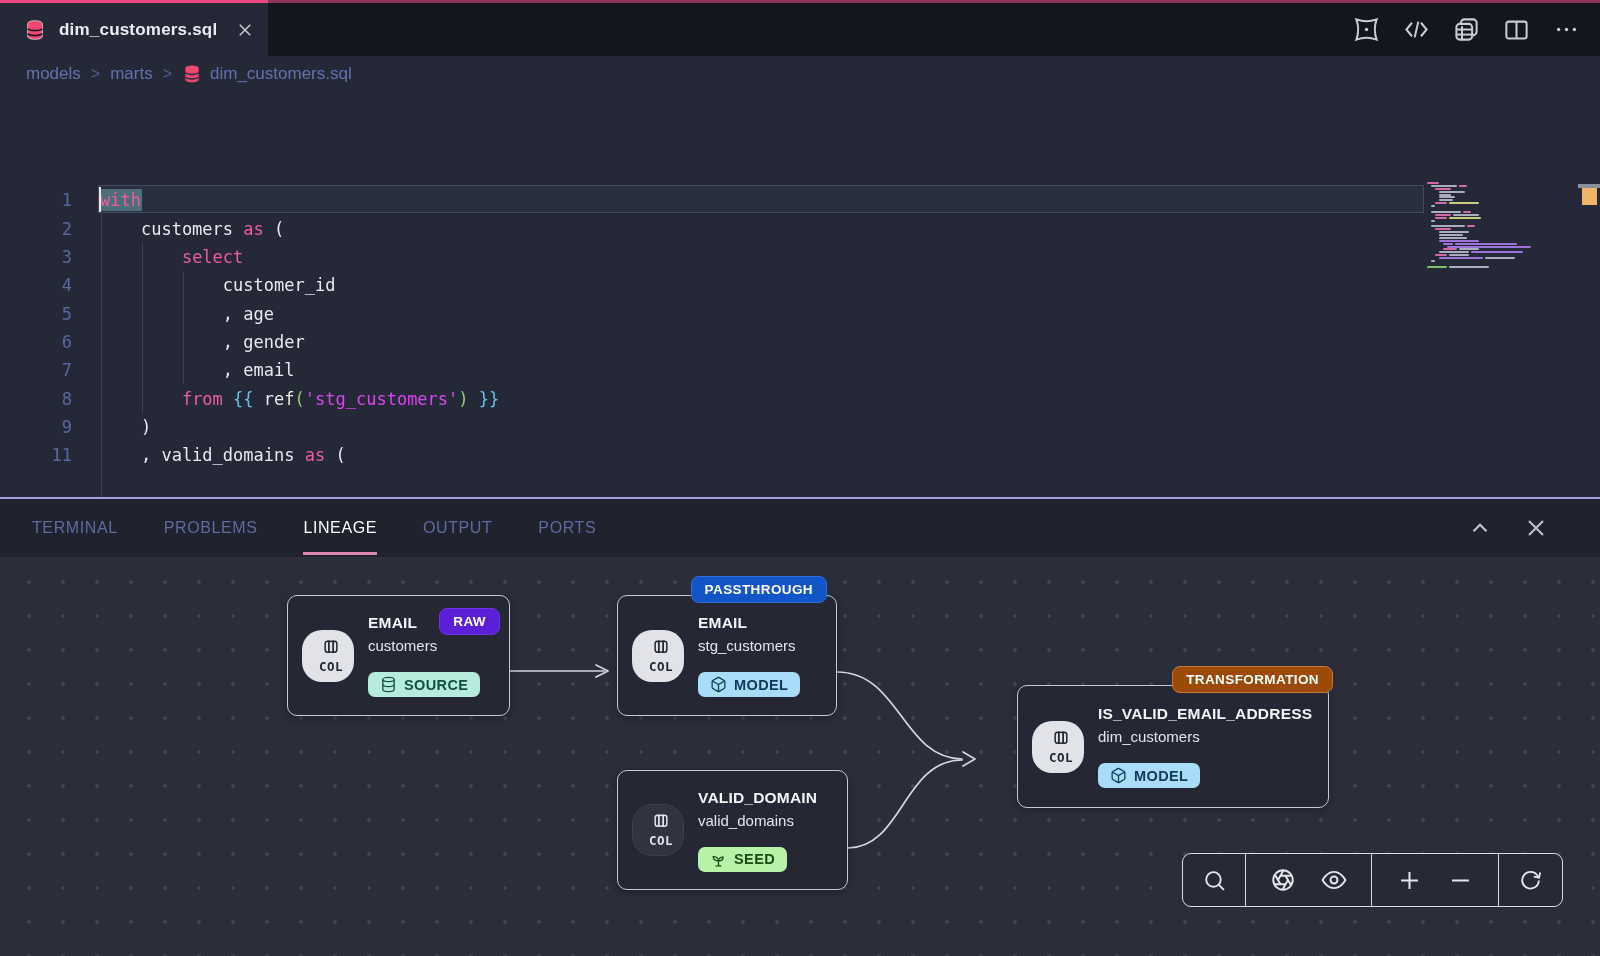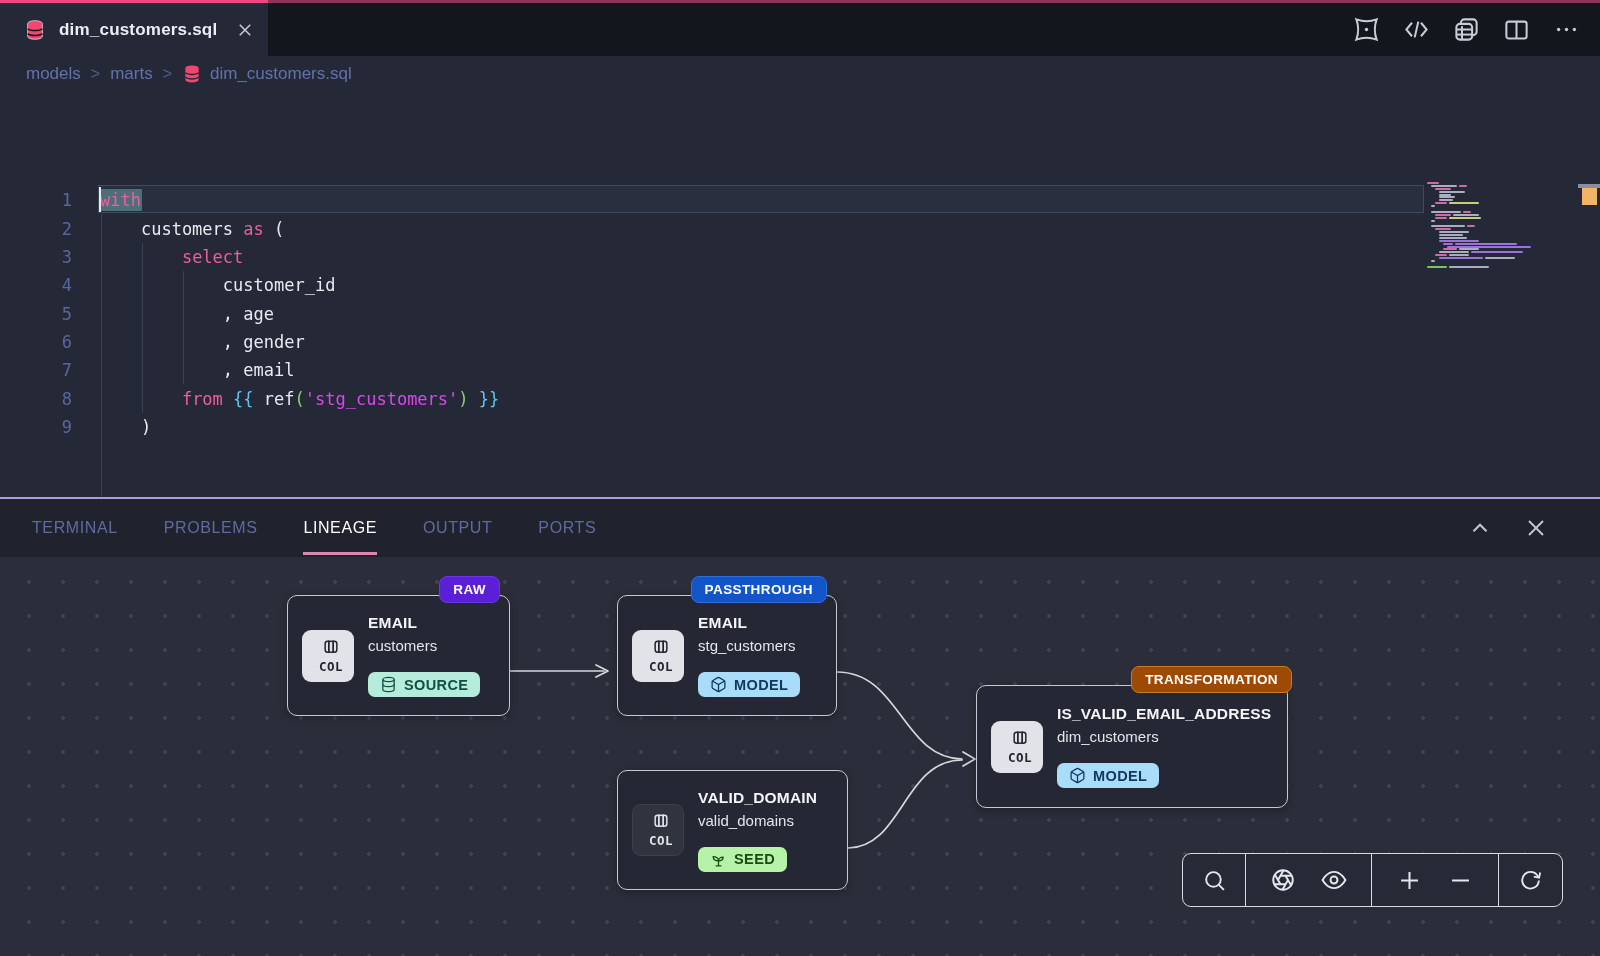--- a/index.html
+++ b/index.html
@@ -67,23 +67,23 @@
              background-image:radial-gradient(circle, #3f4352 1.6px, transparent 1.9px);
              background-size:34px 34px; background-position:12px 8px; }
   .edges { position:absolute; left:0; top:0; width:1600px; height:399px; }
   .edges path, .edges line, .edges polyline { stroke:#d6d8dd; stroke-width:1.7; fill:none; stroke-linecap:round; stroke-linejoin:round; }
 
   .lnode { position:absolute; background:#252834; border:1.5px solid #c7c9d2; border-radius:10px;
            display:flex; align-items:center; padding:0 14px; gap:14px; box-shadow:0 2px 8px rgba(0,0,0,.3); cursor:pointer; }
   .pos-customers { left:287px; top:38px;  width:223px; height:121px; }
   .pos-stg       { left:617px; top:38px;  width:220px; height:121px; }
   .pos-valid     { left:617px; top:213px; width:231px; height:120px; }
-  .pos-dim       { left:976px; top:128px; width:312px; height:123px; }
-
-  .chip { width:52px; height:52px; border-radius:9px; display:flex; flex-direction:column;
+  .pos-dim       { left:1017px; top:128px; width:312px; height:123px; }
+
+  .chip { width:52px; height:52px; border-radius:20px; display:flex; flex-direction:column;
           align-items:center; justify-content:center; gap:1px; flex:0 0 52px;padding-left:6px; }
   .chip-light { background:#e2e3e9; color:#23262f; }
   .chip-light svg { stroke:#23262f; }
   .chip-dark { background:#30343f; border:1px solid #3c404d; color:#e0e3ea; }
   .chip-dark svg { stroke:#e0e3ea; }
   .chip-label { font-size:12.5px; font-weight:700; letter-spacing:.5px; font-family:"DejaVu Sans Mono", monospace; }
 
   .ncol { display:flex; flex-direction:column; align-items:flex-start; }
   .ntitle { color:#f4f5f8; font-size:15.5px; font-weight:700; letter-spacing:.2px; }
   .nsub { color:#e3e5ec; font-size:15px; margin-top:5px; }
@@ -216,20 +216,24 @@
           <span class="num">7</span>
           <span class="code"><span class="tk-id">            , email</span></span>
         </div>
         <div class="row">
           <span class="num">8</span>
           <span class="code"><span class="tk-id">        </span><span class="tk-kw">from</span><span class="tk-id"> </span><span class="tk-br">{{</span><span class="tk-id"> ref</span><span class="tk-pa">(</span><span class="tk-st">'stg_customers'</span><span class="tk-pa">)</span><span class="tk-id"> </span><span class="tk-br">}}</span></span>
         </div>
         <div class="row">
           <span class="num">9</span>
           <span class="code"><span class="tk-id">    )</span></span>
+        </div>
+        <div class="row">
+          <span class="num">11</span>
+          <span class="code"><span class="tk-id">    , valid_domains </span><span class="tk-kw">as</span><span class="tk-id"> (</span></span>
         </div>
       </div>
     <div class="minimap" id="minimap">
         <div class="mrow">
           <span class="mseg" style="left: 2px; width: 12px; background: rgb(209, 105, 168);"></span>
         </div>
         <div class="mrow">
           <span class="mseg" style="left: 6px; width: 26px; background: rgb(169, 173, 189);"></span>
           <span class="mseg" style="left: 34px; width: 8px; background: rgb(209, 105, 168);"></span>
         </div>
@@ -354,21 +358,21 @@
   <div class="lineage">
     <svg class="edges">
       <line x1="510" y1="114" x2="604" y2="114"></line>
       <polyline points="596,108 608,114 596,120"></polyline>
       <path d="M837 115 C900 115 902 201 962 202"></path>
       <path d="M848 291 C902 291 904 203 962 203"></path>
       <polyline points="963,195 975,202 963,209"></polyline>
     </svg>
     <div id="nodes">
         <div class="lnode pos-customers">
-          <div class="topbadge" style="background: rgb(90, 31, 214); border: 1.5px solid rgb(109, 53, 226); right: 9px;">RAW</div>
+          <div class="topbadge" style="background: rgb(90, 31, 214); border: 1.5px solid rgb(109, 53, 226); right: 9px; margin-top: 32px;">RAW</div>
           <div class="chip chip-light">
             <svg width="20" height="20" viewBox="0 0 24 24" fill="none" stroke-width="1.8">
               <path d="M9.3 4H8a3 3 0 0 0-3 3v7a3 3 0 0 0 3 3h1.3z"></path>
               <rect x="9.3" y="4" width="5.4" height="13"></rect>
               <path d="M14.7 4H16a3 3 0 0 1 3 3v7a3 3 0 0 1-3 3h-1.3z"></path>
             </svg>
             <span class="chip-label">COL</span>
           </div>
           <div class="ncol">
             <div class="ntitle">EMAIL</div>

